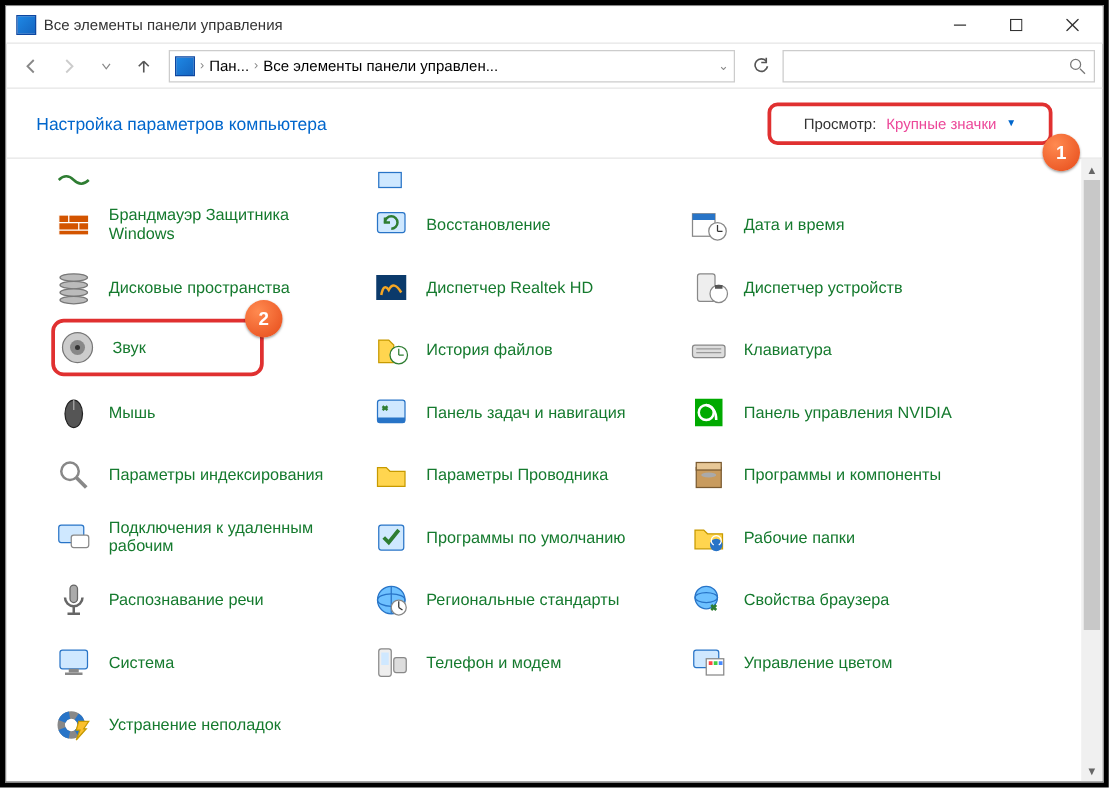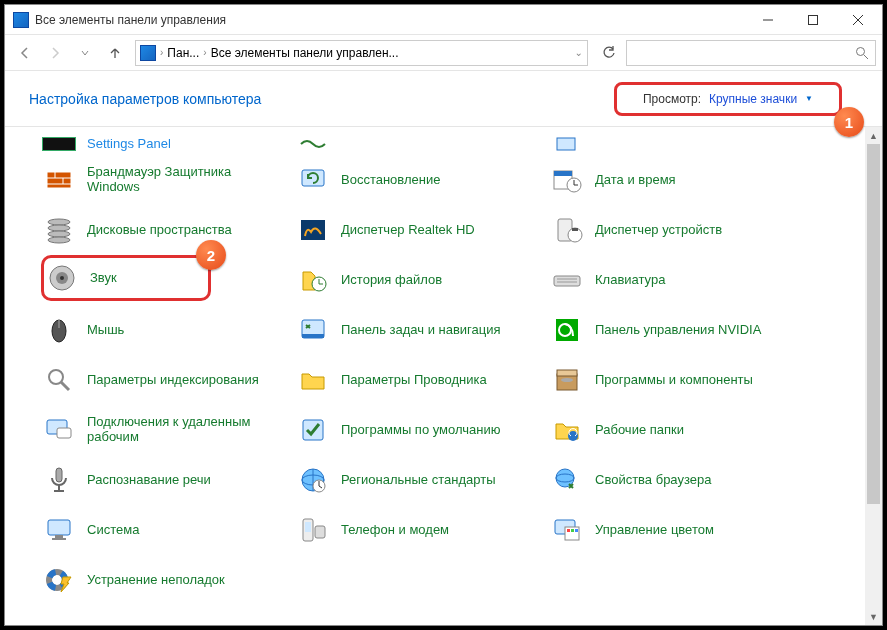--- a/index.html
+++ b/index.html
@@ -19,21 +19,21 @@
 .addr .crumb { white-space: nowrap; }
 .addr .sep { color: #888; font-size: 10px; }
 .addr .spacer { flex: 1; }
 .refresh { width: 30px; height: 26px; display: flex; align-items: center; justify-content: center; color: #555; }
 .search { width: 250px; height: 26px; border: 1px solid #ccc; display: flex; align-items: center; justify-content: flex-end; padding: 0 6px; color: #777; }
 
 .subhead { height: 56px; display: flex; align-items: center; justify-content: space-between; padding: 0 40px 0 24px; border-bottom: 1px solid #e5e5e5; position: relative; }
 .subhead h1 { color: #0066cc; font-size: 14px; font-weight: normal; text-align: right; }
 .view-pill { border: 3px solid #e03030; border-radius: 8px; height: 34px; padding: 0 26px; display: flex; align-items: center; gap: 8px; font-size: 12px; }
 .view-pill .v-label { color: #333; }
-.view-pill .v-val { color: #1d4ed8; }
+.view-pill .v-val { color: #ec4899; }
 .view-pill .caret { color: #0066cc; font-size: 8px; }
 .callout { position: absolute; width: 30px; height: 30px; border-radius: 50%; background: radial-gradient(circle at 35% 30%, #ff8a50, #e64a19); display: flex; align-items: center; justify-content: center; color: #fff; font-weight: bold; font-size: 15px; box-shadow: 0 1px 2px rgba(0,0,0,.4); }
 .c1 { top: 36px; right: 18px; }
 
 .content { flex: 1; position: relative; overflow: hidden; padding: 6px 10px 0 36px; }
 .grid { display: grid; grid-template-columns: repeat(3, 254px); grid-auto-rows: 50px; gap: 0; }
 .item { display: flex; align-items: center; gap: 10px; padding-right: 8px; }
 .item .ico { width: 36px; height: 36px; flex: 0 0 36px; display: flex; align-items: center; justify-content: center; }
 .item .lbl { color: #157a2e; font-size: 13px; line-height: 1.15; }
 .small .ico { width: 36px; height: 20px; }
@@ -127,26 +127,20 @@
       <span class="caret">▼</span>
     </div>
     <div class="callout c1">1</div>
   </div>
 
   <div class="content">
     <div id="grid-root">
         <div class="grid" style="grid-auto-rows: 22px;">
           <div class="item small">
             <div class="ico">
-              <div style="width:34px;height:14px;background:#111;border:1px solid #3a6;"></div>
-            </div>
-            <span class="lbl">Settings Panel</span>
-          </div>
-          <div class="item small">
-            <div class="ico">
               <svg width="32" height="16">
                 <path d="M4 8 Q10 2 16 8 Q22 14 28 8" fill="none" stroke="#2e7d32" stroke-width="2"></path>
               </svg>
             </div>
             <span class="lbl"></span>
           </div>
           <div class="item small">
             <div class="ico">
               <svg width="32" height="16">
                 <rect x="6" y="2" width="18" height="12" fill="#cfe8ff" stroke="#2874c7"></rect>

